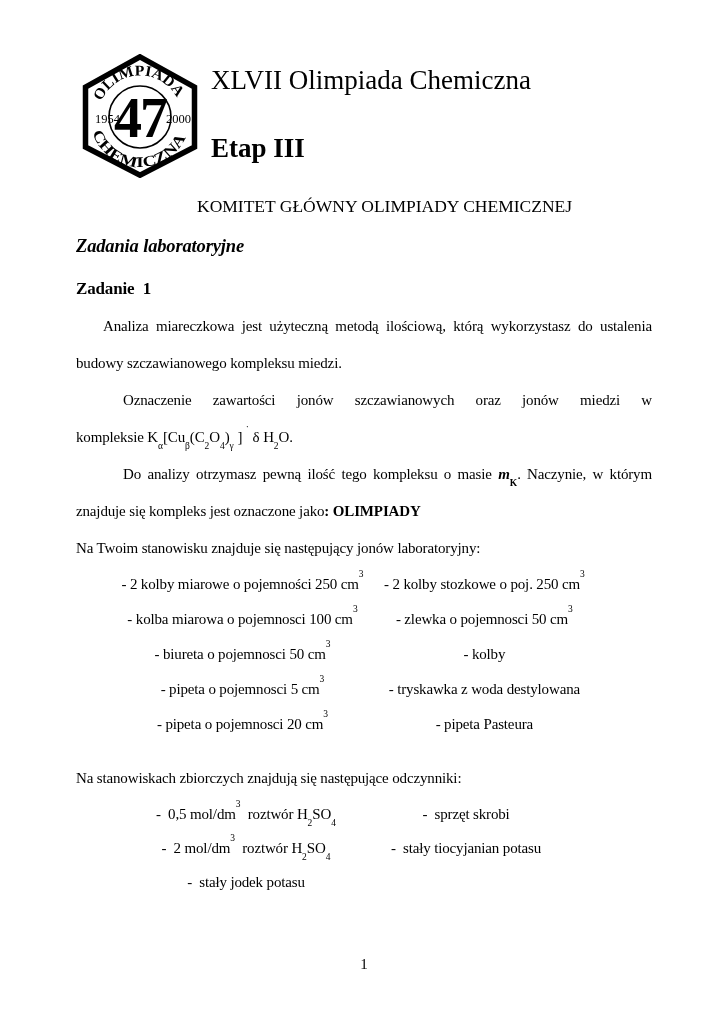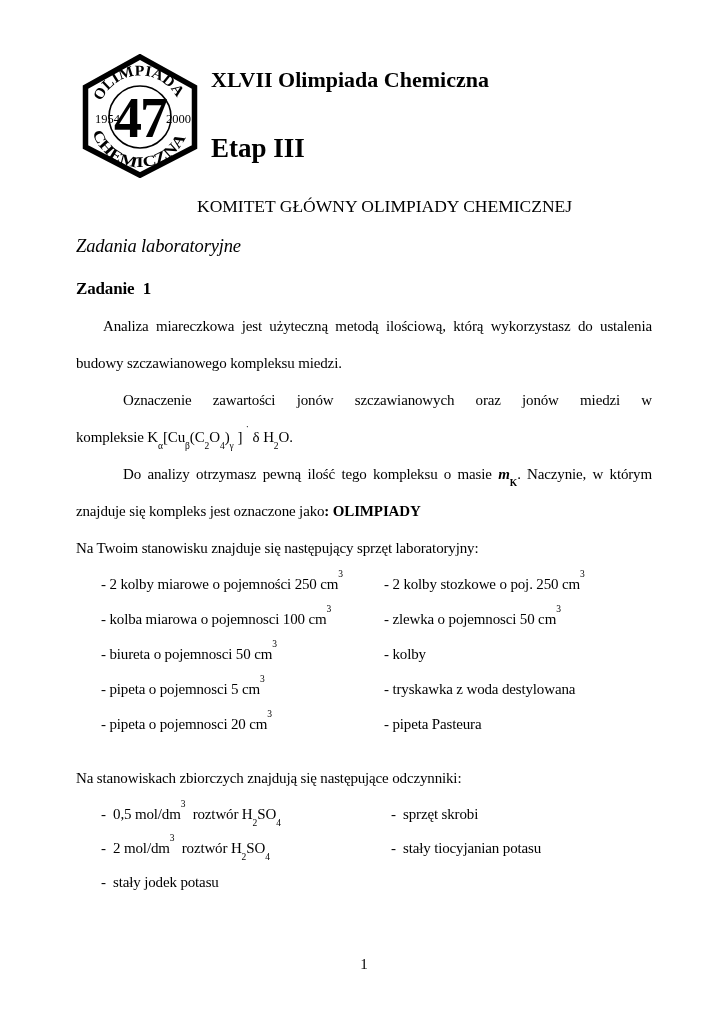--- a/index.html
+++ b/index.html
@@ -2,38 +2,38 @@
 <html><head>
 <meta charset="utf-8">
 <style>
   html,body{margin:0;padding:0;background:#ffffff;}
   .page{
     position:relative;width:724px;height:1024px;background:#fff;
     font-family:"Liberation Serif",serif;color:#000;overflow:hidden;
   }
   
   .logo{position:absolute;left:80px;top:54px;width:120px;height:124px;}
-  .title-main{position:absolute;left:211px;top:63px;font-size:22px;font-weight:bold;line-height:34px;white-space:nowrap;}
+  .title-main{position:absolute;left:211px;top:63px;font-size:27px;font-weight:normal;line-height:34px;white-space:nowrap;}
   .title-sub{position:absolute;left:211px;top:131px;font-size:27px;font-weight:bold;line-height:34px;white-space:nowrap;}
   .committee{position:absolute;left:197px;top:195px;font-size:17.5px;line-height:22px;white-space:nowrap;}
   
   .content{position:absolute;left:76px;top:234px;width:576px;font-size:15px;letter-spacing:-0.15px;}
-  .h-italic{font-size:18.5px;font-weight:normal;font-style:italic;line-height:24px;}
+  .h-italic{font-size:18.5px;font-weight:bold;font-style:italic;line-height:24px;}
   .h-task{font-size:17px;font-weight:bold;line-height:22px;margin-top:20px;white-space:pre-wrap;}
   .para{margin-top:0;}
   .line{line-height:37px;}
   .jline{text-align:justify;text-align-last:justify;}
   .indent1{text-indent:27px;}
   .indent2{text-indent:47px;}
   .bold{font-weight:normal;}
   .mt8{margin-top:8px;}
   .mt12{margin-top:12px;}
   .mt34{margin-top:34px;}
   .twocol{display:flex;padding-left:25px;margin-top:6px;}
-  .col{display:block;}
+  .col{display:block;text-align:center;}
   .w283{width:283px;}
   .w290{width:290px;}
   .col .item{line-height:22px;margin-bottom:13px;white-space:pre-wrap;}
   .reagents .item{margin-bottom:12px;}
   sup{font-size:9.5px;position:relative;top:-6px;line-height:0;letter-spacing:0;}
   sub{font-size:9.5px;position:relative;top:3px;line-height:0;letter-spacing:0;}
   .pagenum{position:absolute;left:76px;top:956px;width:576px;text-align:center;font-size:15px;}
   
   .logo text{fill:#000;}
   .arc-text{font-family:"Liberation Serif",serif;font-weight:bold;font-size:15px;}
@@ -81,21 +81,21 @@
     <div class="para bold">
       <div class="line jline indent2">Oznaczenie zawartości jonów szczawianowych oraz jonów miedzi w</div>
       <div class="line">kompleksie K<sub>α</sub>[Cu<sub>β</sub>(C<sub>2</sub>O<sub>4</sub>)<sub>γ</sub> ] <sup>·</sup> δ H<sub>2</sub>O.</div>
     </div>
 
     <div class="para">
       <div class="line jline indent2">Do analizy otrzymasz pewną ilość tego kompleksu o masie <b><i>m</i><sub>K</sub></b>. Naczynie, w którym</div>
       <div class="line">znajduje się kompleks jest oznaczone jako<b>: OLIMPIADY</b></div>
     </div>
 
-    <div class="line">Na Twoim stanowisku znajduje się następujący sprzęt laboratoryjny:</div>
+    <div class="line">Na Twoim stanowisku znajduje się następujący jonów laboratoryjny:</div>
 
     <div class="twocol">
       <div class="col w283">
           <div class="item">- 2 kolby miarowe o pojemności 250 cm<sup>3</sup></div>
           <div class="item">- kolba miarowa o pojemnosci 100 cm<sup>3</sup></div>
           <div class="item">- biureta o pojemnosci 50 cm<sup>3</sup></div>
           <div class="item">- pipeta o pojemnosci 5 cm<sup>3</sup></div>
           <div class="item">- pipeta o pojemnosci 20 cm<sup>3</sup></div>
         </div>
       <div class="col">

